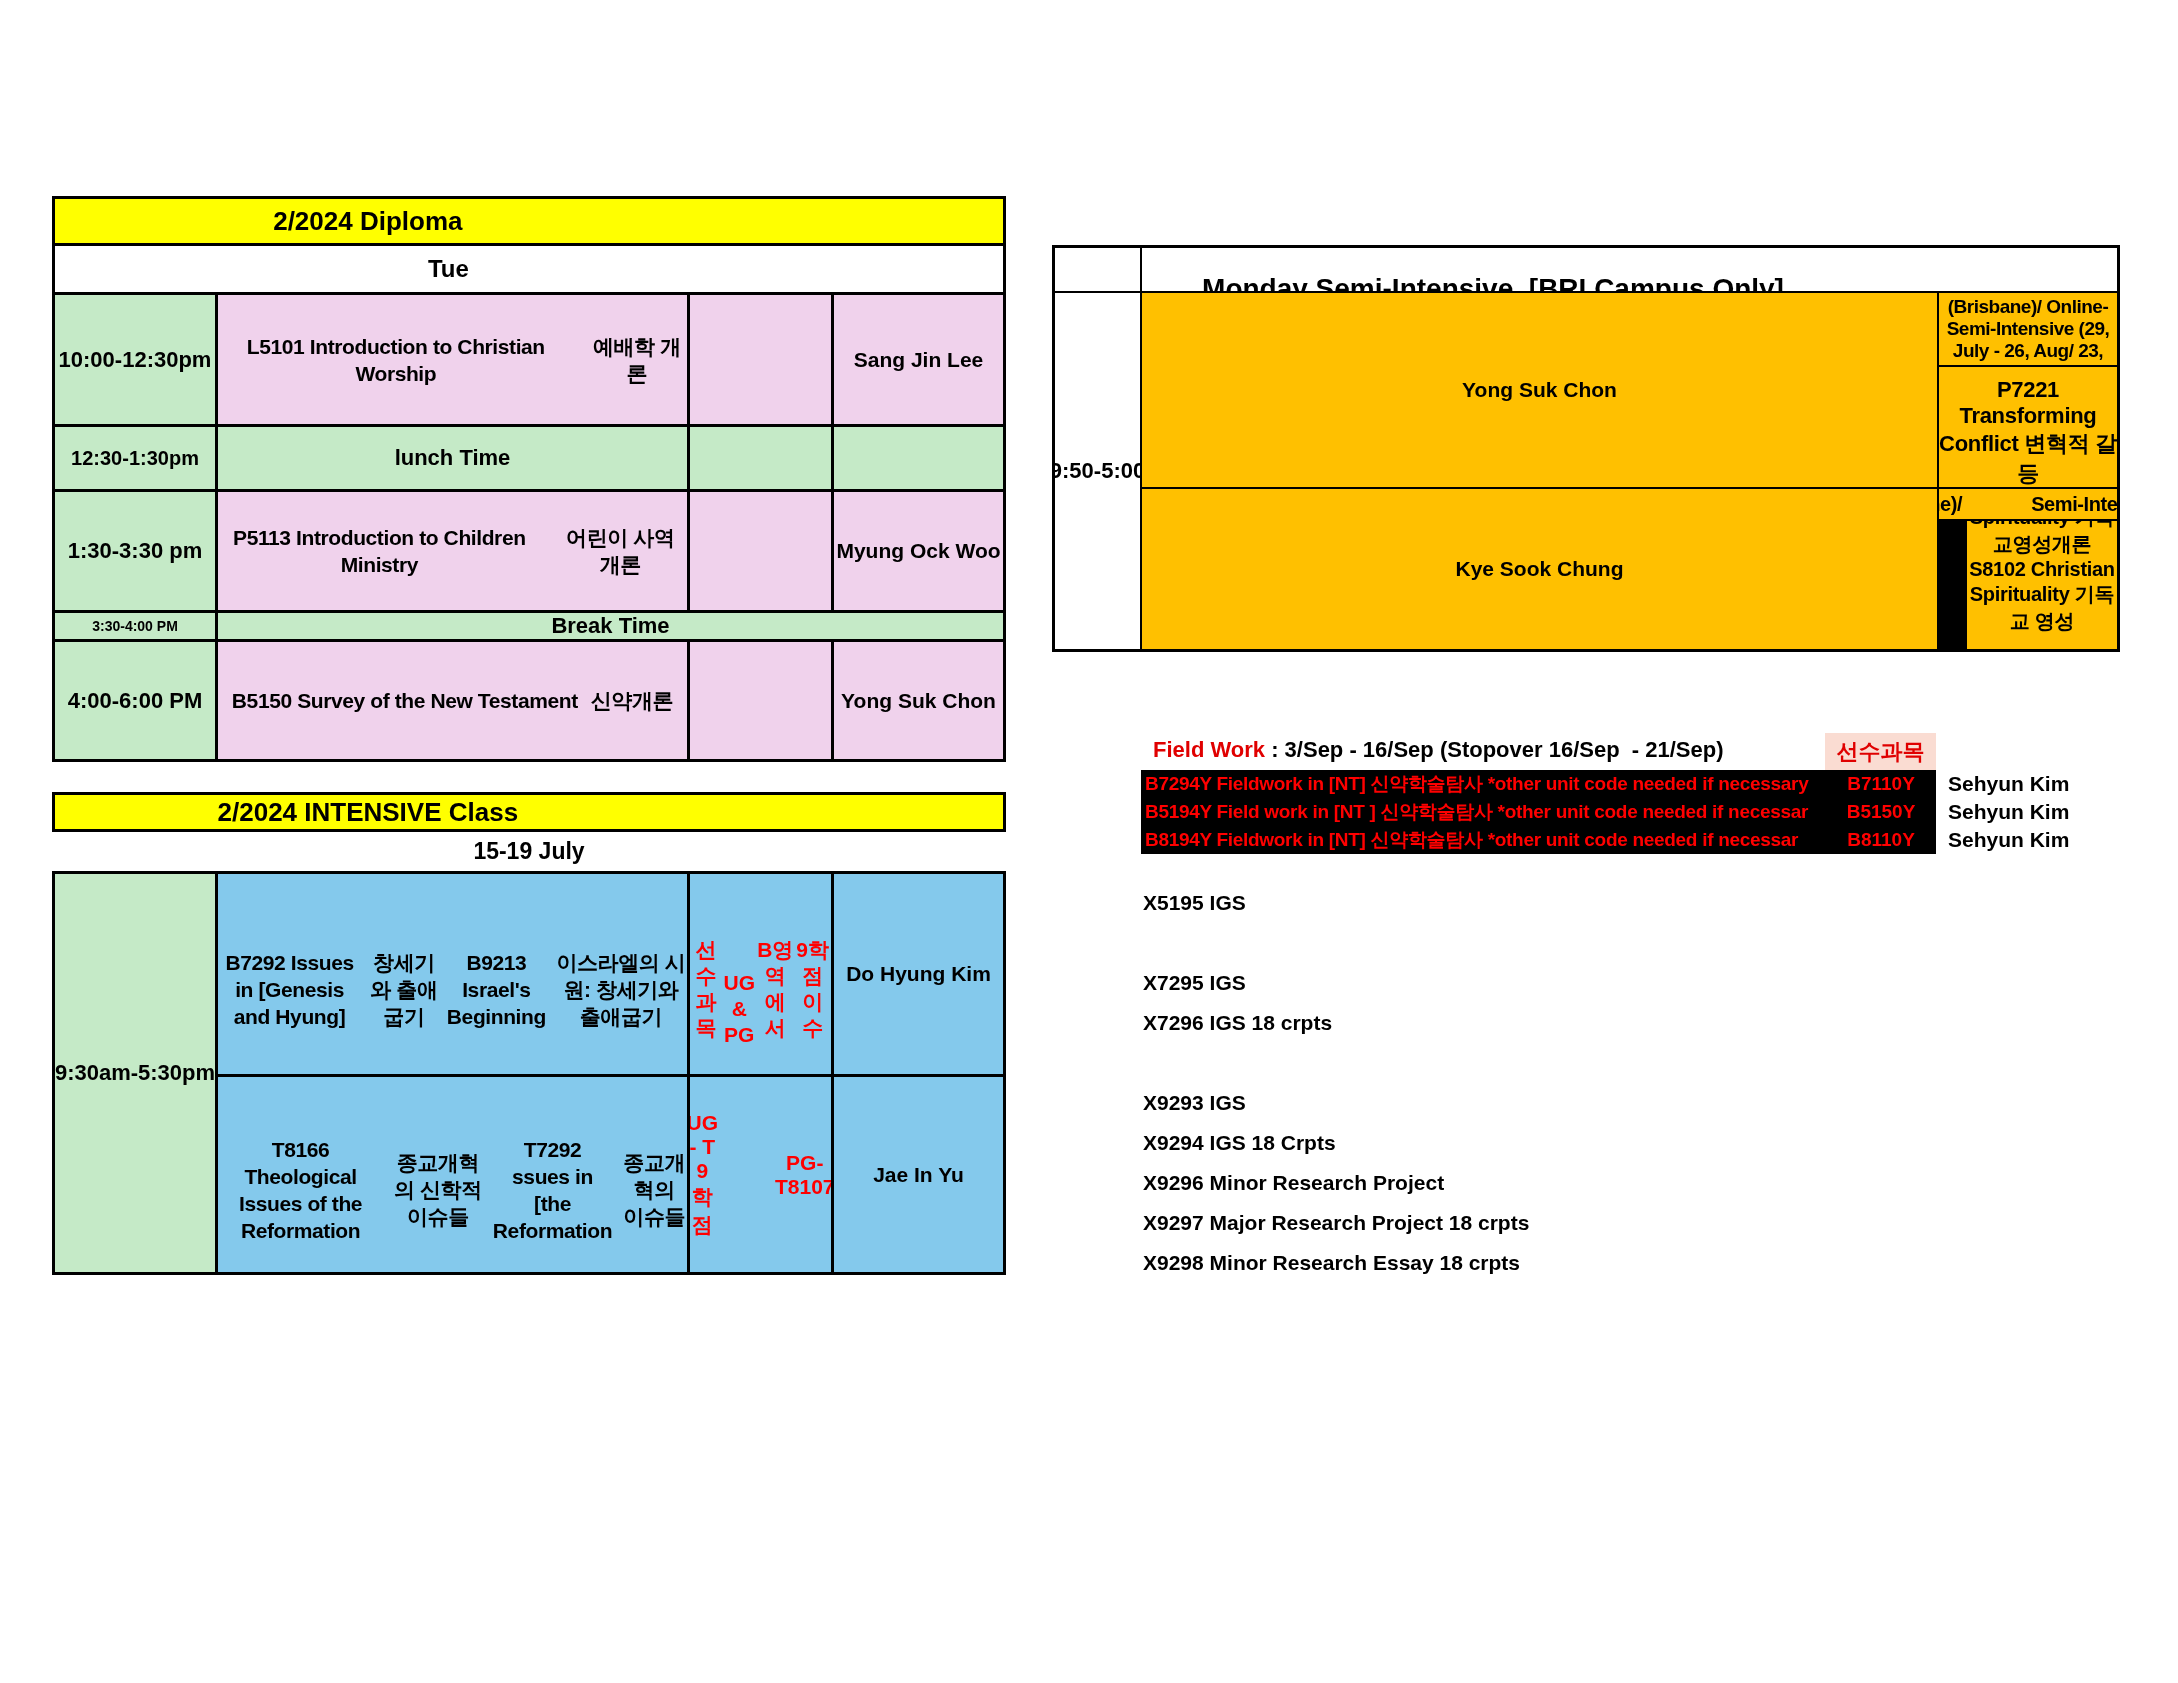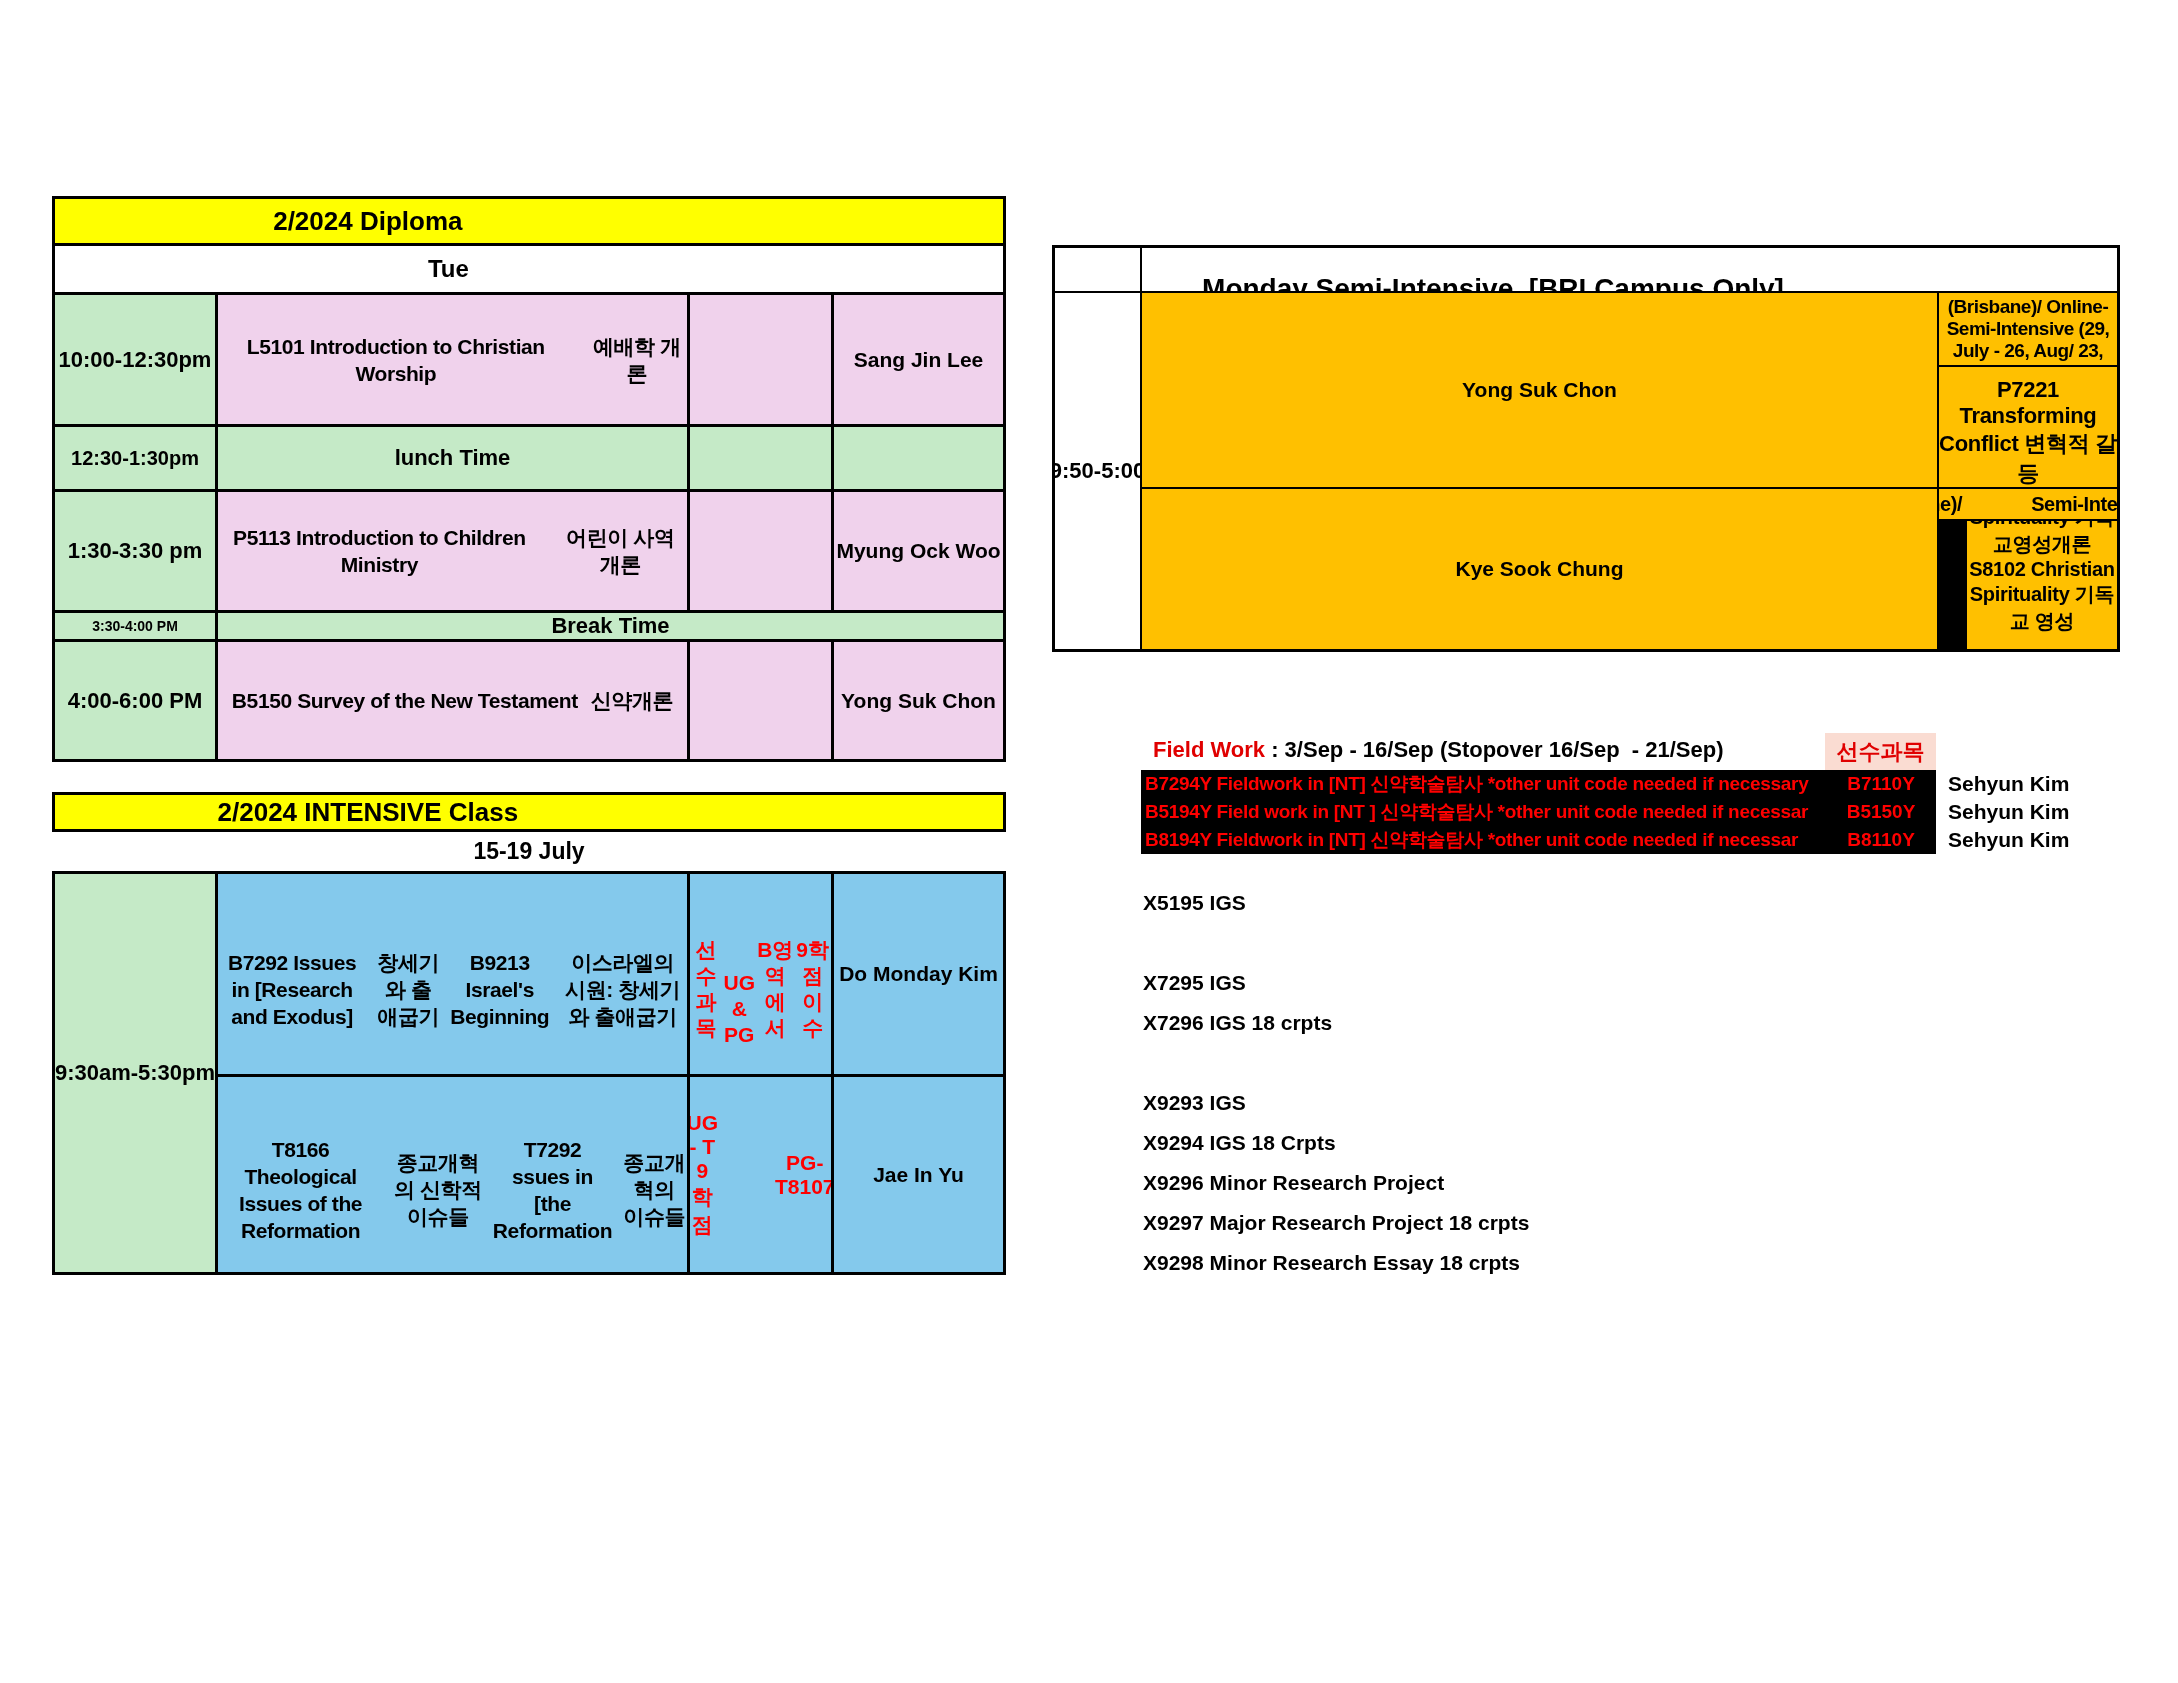--- a/index.html
+++ b/index.html
@@ -142,32 +142,32 @@
   </div>
   <div id="intensive-july">15-19 July</div>
 
   <div class="tbl" id="intensive-table">
     <div class="cell green col rowspan2 int-time">
       <span>9:30am-</span>
       <span>5:30pm</span>
     </div>
 
     <div class="cell blue col int-class">
-      <span>B7292 Issues in [Research and Exodus]</span>
+      <span>B7292 Issues in [Genesis and Hyung]</span>
       <span>창세기와 출애굽기</span>
       <span>B9213 Israel's Beginning</span>
       <span>이스라엘의 시원: 창세기와 출애굽기</span>
     </div>
     <div class="cell blue col red int-prereq1">
       <span>선수과목</span>
       <span class="gap-top">UG &amp; PG</span>
       <span>B영역에서</span>
       <span>9학점이수</span>
     </div>
-    <div class="cell blue teach-txt">Do Monday Kim</div>
+    <div class="cell blue teach-txt">Do Hyung Kim</div>
 
     <div class="cell blue col int-class">
       <span>T8166 Theological Issues of the Reformation</span>
       <span>종교개혁의 신학적 이슈들</span>
       <span>T7292  ssues in [the Reformation</span>
       <span>종교개혁의 이슈들</span>
     </div>
     <div class="cell blue col red int-prereq2">
       <span>UG - T 9학점</span>
       <span>PG- T8107</span>

